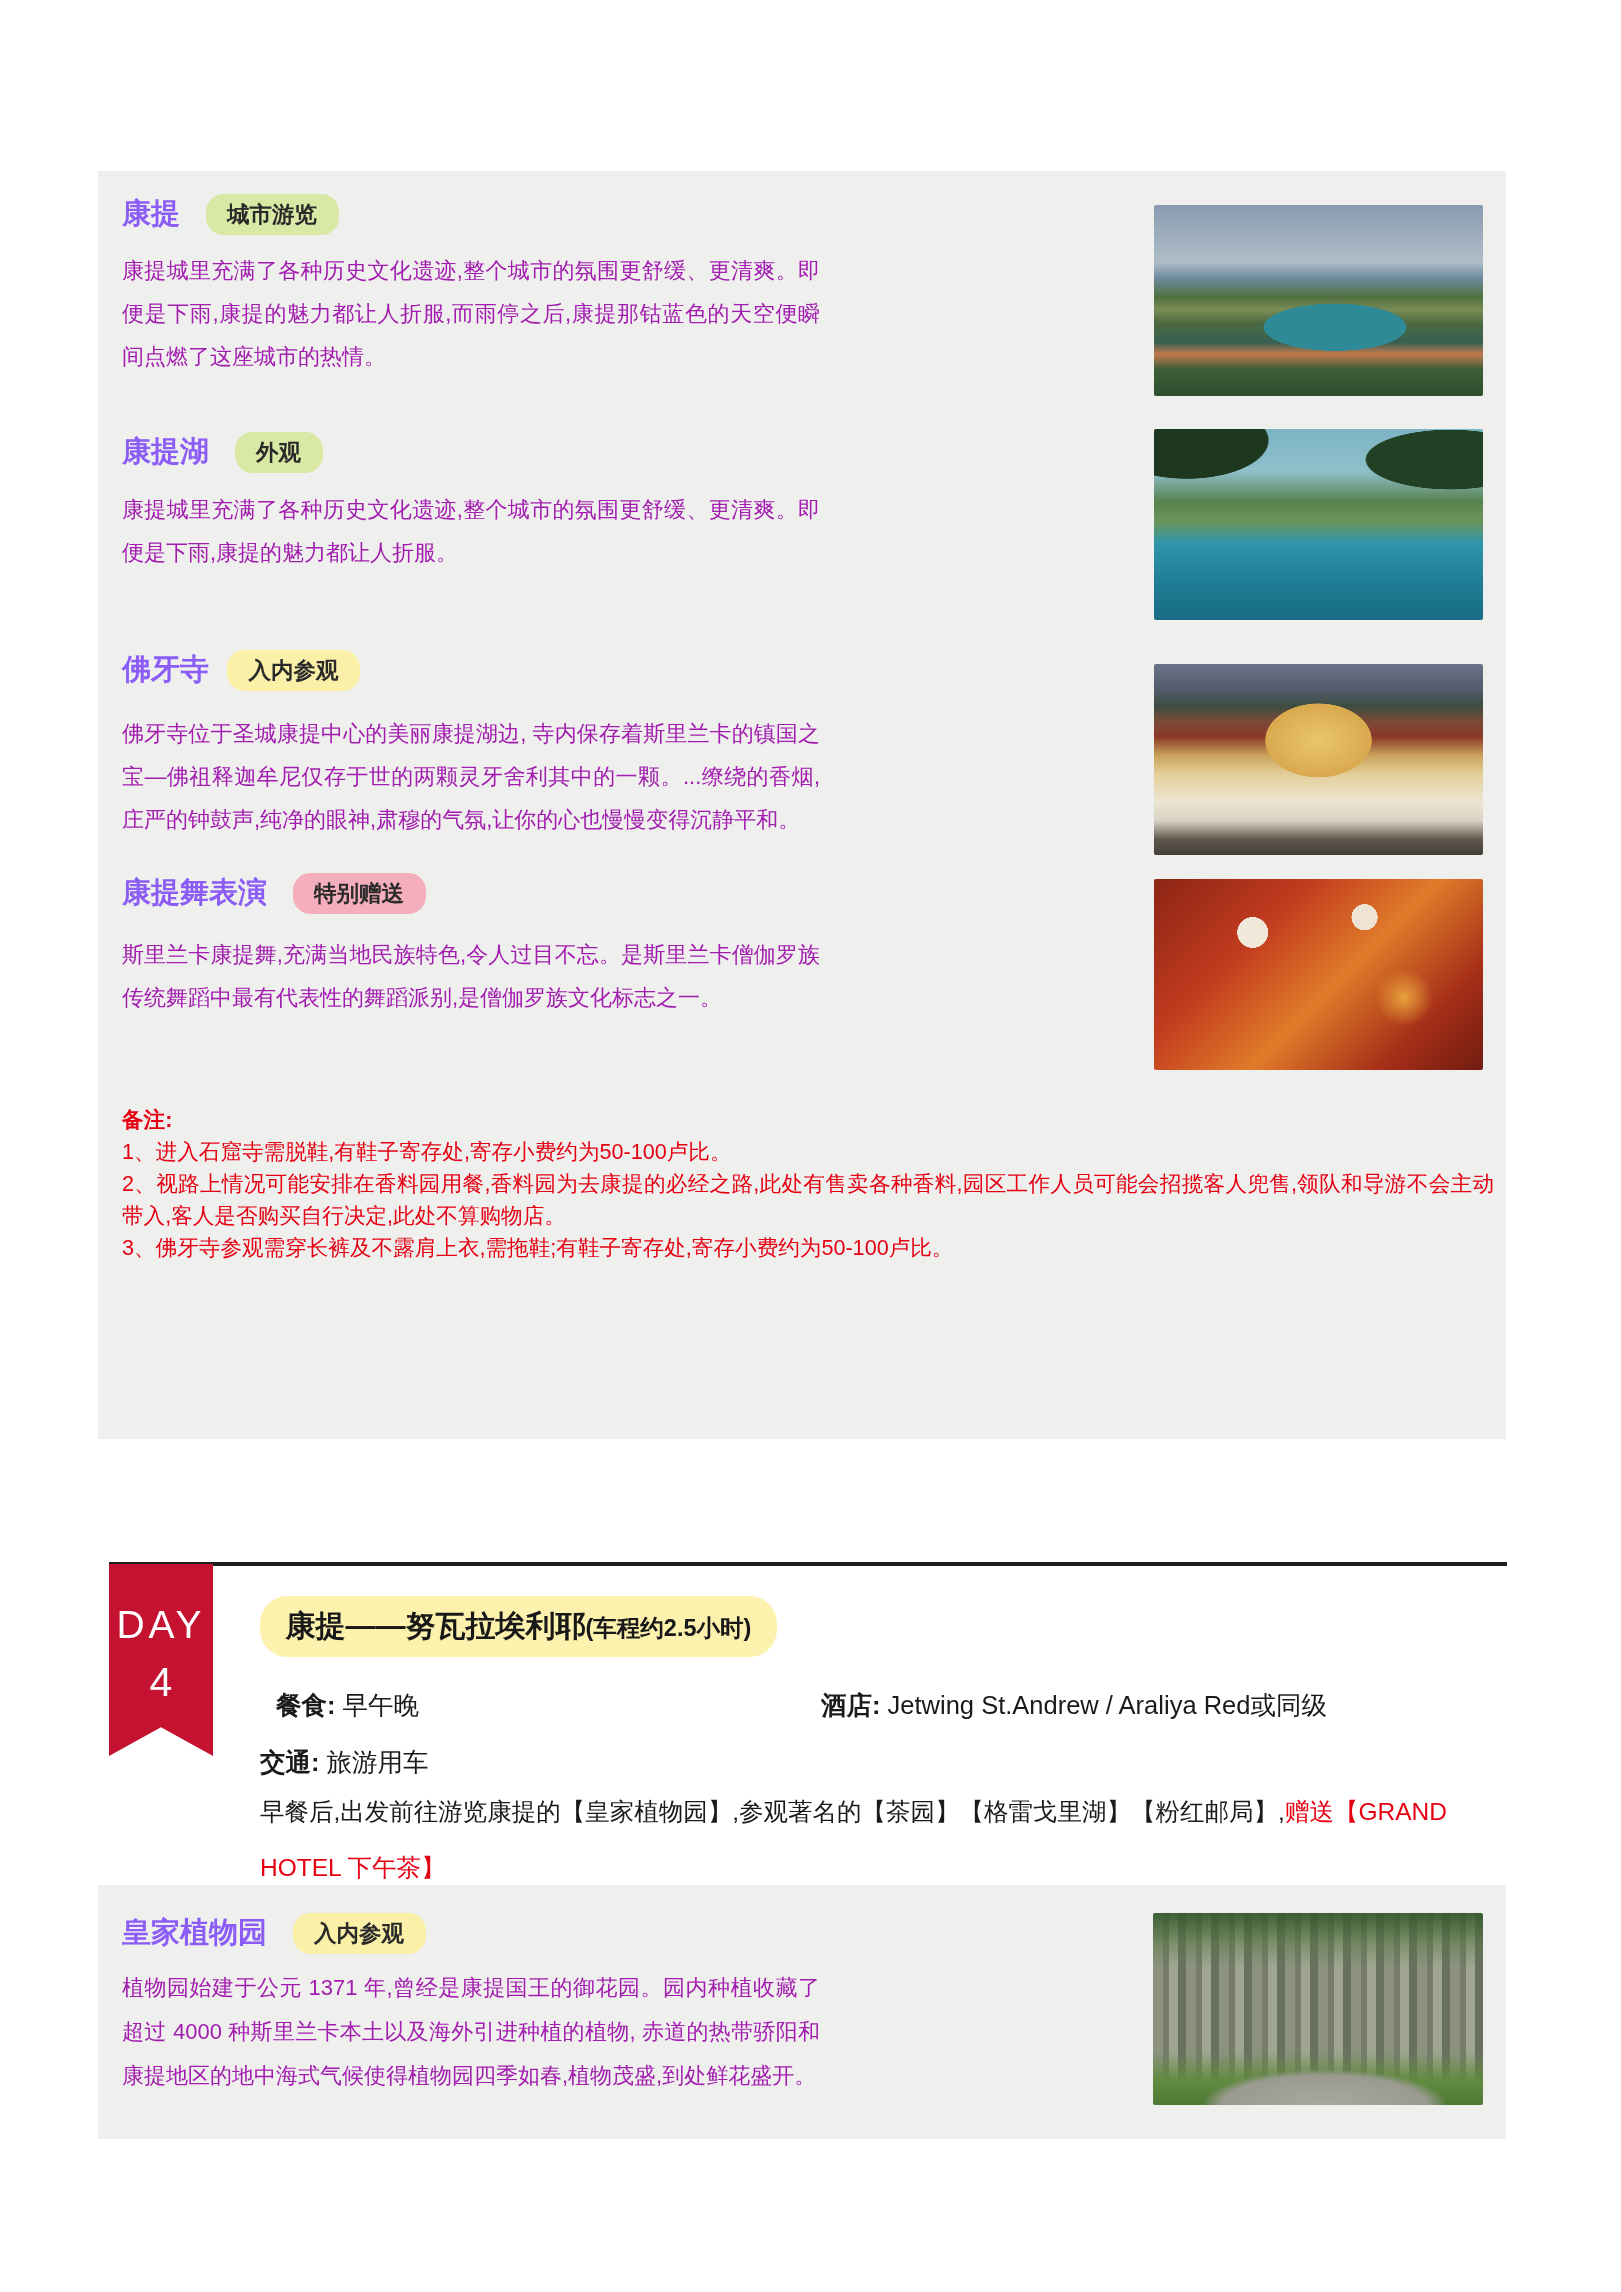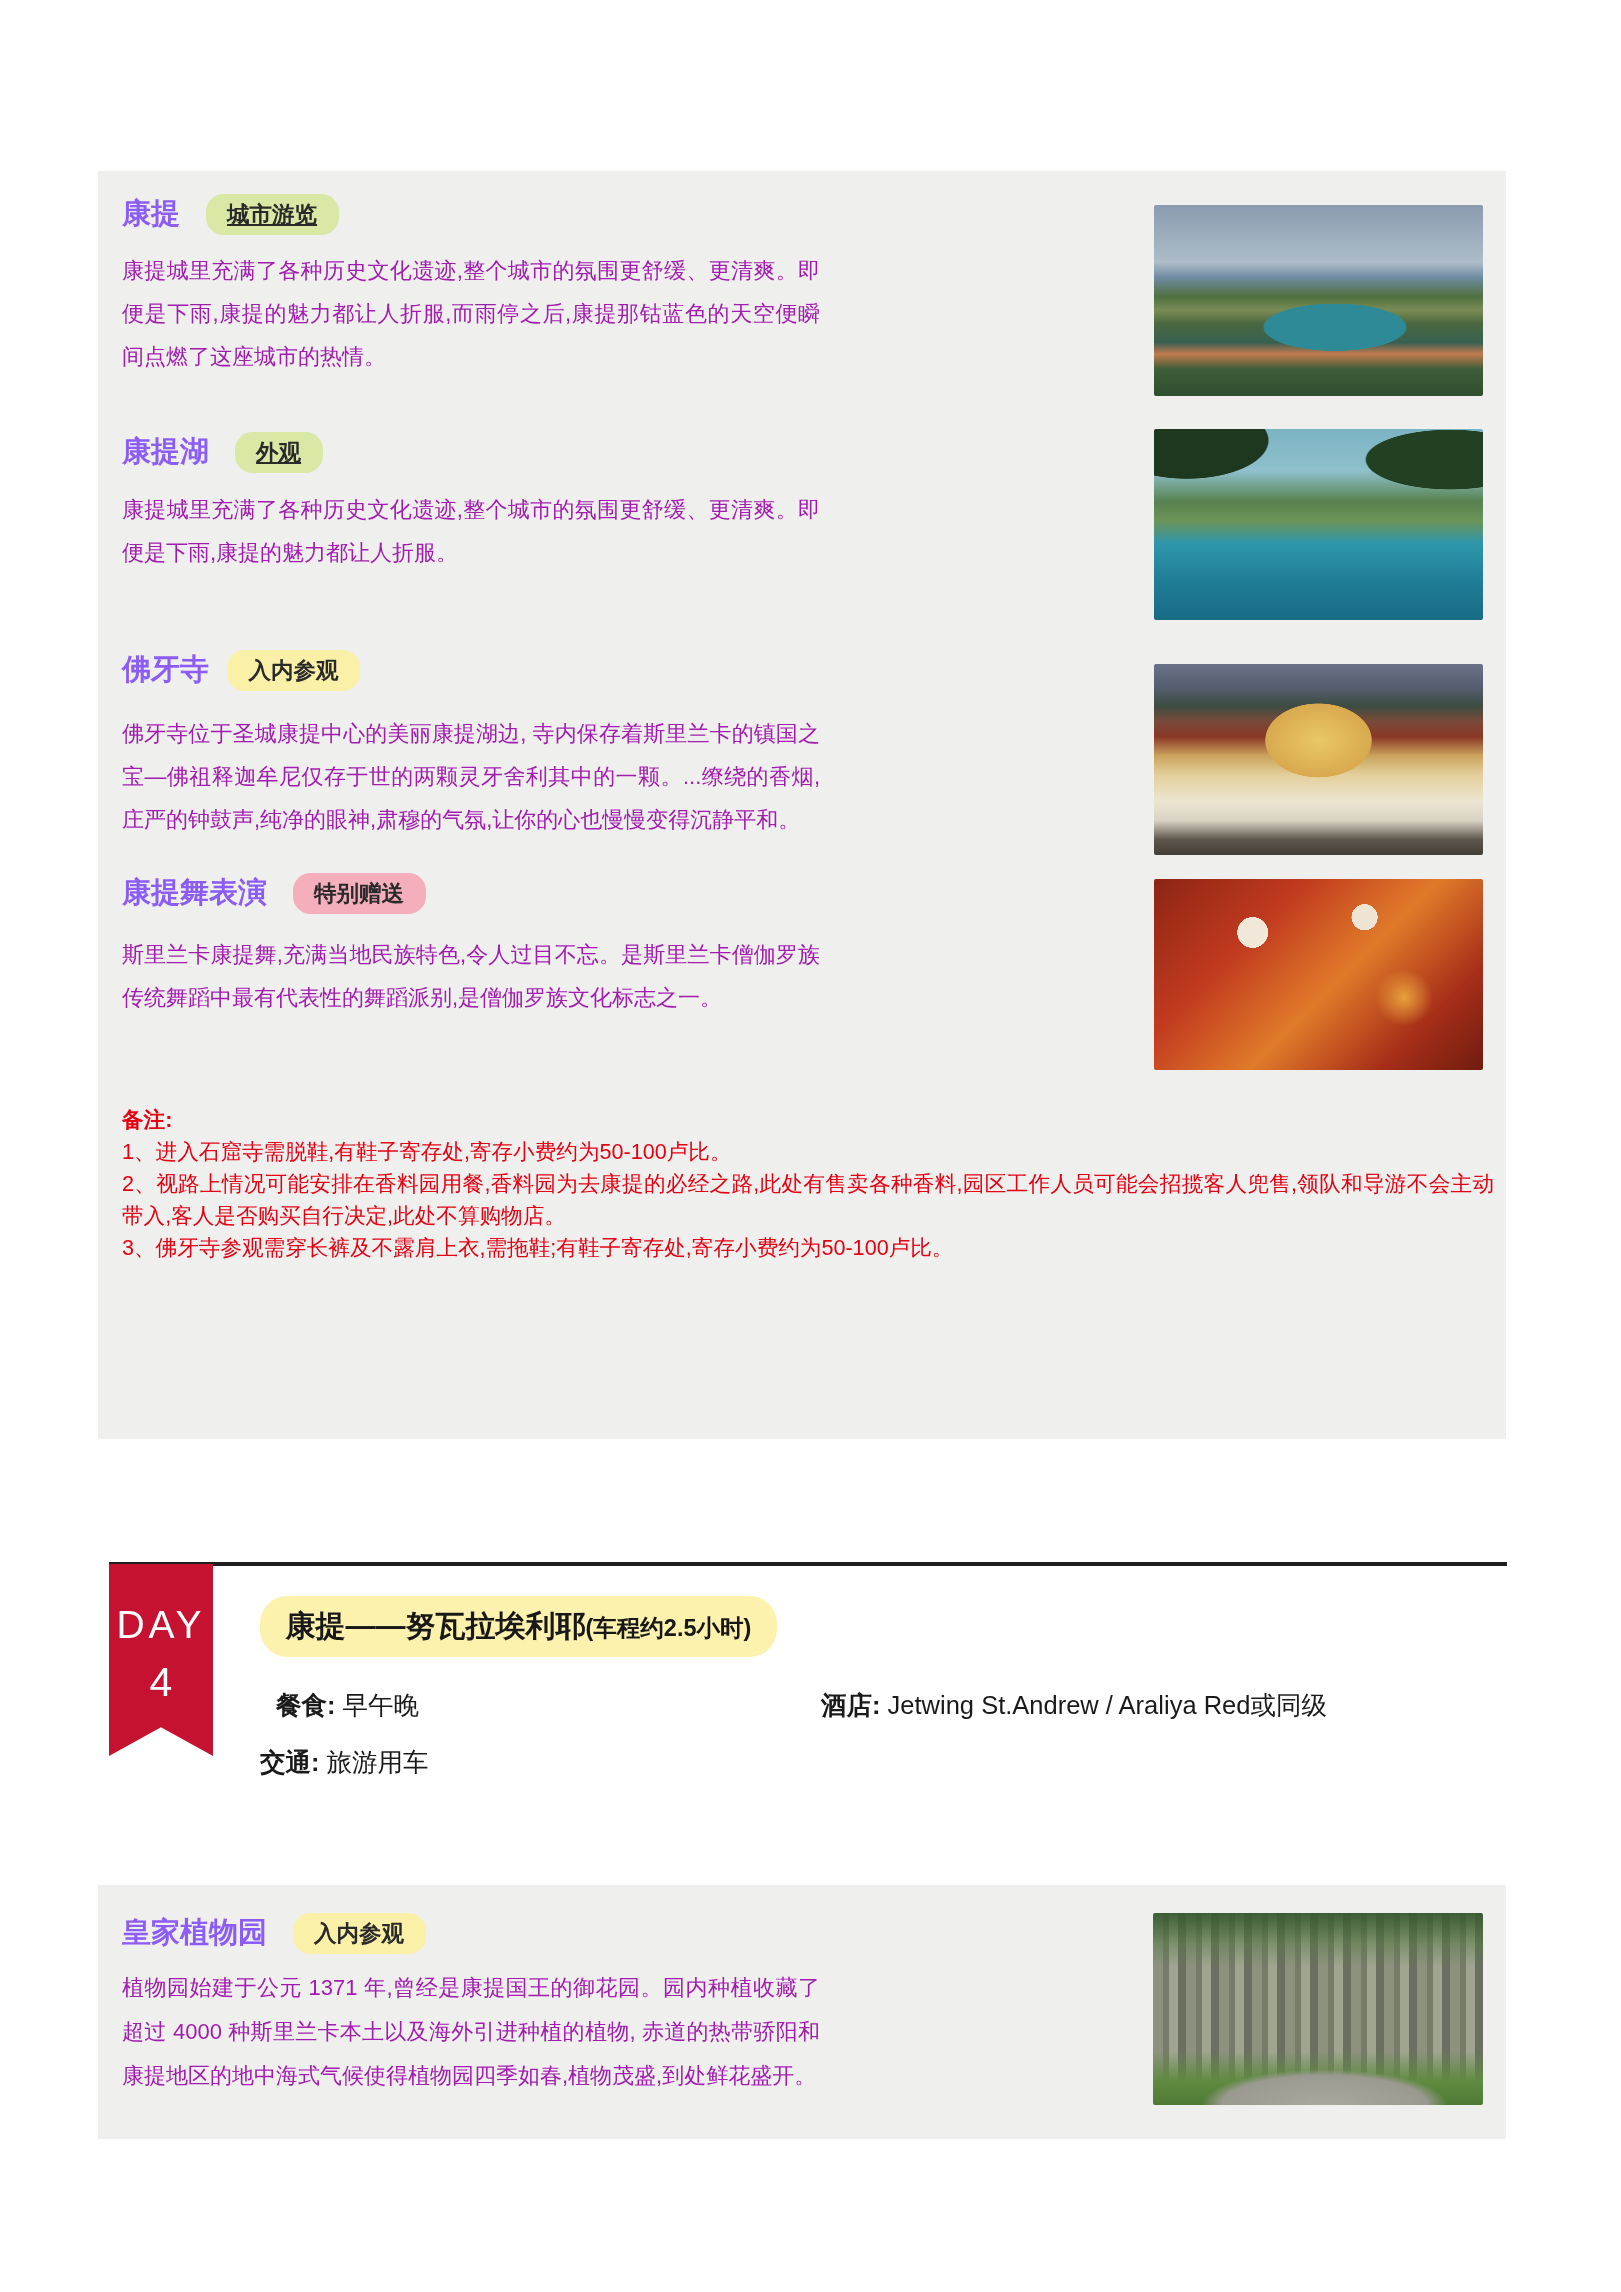--- a/index.html
+++ b/index.html
@@ -10,21 +10,21 @@
   .panel { position:absolute; left:98px; width:1408px; background:#efefee; }
   #panel-top { top:171px; height:1268px; }
   #panel-garden { top:1885px; height:254px; }
 
   .abs { position:absolute; }
 
   .sec-title-row { display:flex; align-items:center; gap:25.5px; }
   .sec-title { font-size:29px; font-weight:bold; color:#8b5cf6; }
   .badge { display:inline-block; font-size:22.5px; font-weight:600; color:#2a2a2a;
            padding:6.9px 21.6px; border-radius:17.6px; line-height:1.2; }
-  .badge-green  { background:#d9e8a5;text-decoration:underline; }
+  .badge-green  { background:#d9e8a5; }
   .badge-yellow { background:#fbf0a8; }
   .badge-pink   { background:#f5aebc; }
 
   .sec-text { font-size:22px; line-height:43px; color:#a21caf; width:698px; text-align:justify; }
 
   .photo { position:absolute; width:329px; height:191px; border-radius:2px; }
   #ph-city { background:
       radial-gradient(ellipse 118px 39px at 55% 64%, #2e8a96 0%, #2e8a96 60%, rgba(0,0,0,0) 61%),
       linear-gradient(180deg,#8a9bb0 0%,#aebdc8 30%,#6f8ba0 38%,#4f7040 48%,#7a8c55 55%,#4a683f 62%,#386052 72%,#c27a4e 78%,#3d5e38 86%,#2f4e2e 100%); }
   #ph-lake { background:
@@ -123,20 +123,23 @@
   <div class="abs" id="meal-row">
     <span class="info-label">餐食:</span><span class="info-value"> 早午晚</span>
   </div>
   <div class="abs" id="hotel-row">
     <span class="info-label">酒店:</span><span class="info-value"> Jetwing St.Andrew / Araliya Red或同级</span>
   </div>
   <div class="abs" id="transport-row">
     <span class="info-label">交通:</span><span class="info-value"> 旅游用车</span>
   </div>
 
+  <div class="abs" id="day-desc">
+    <span>早餐后,出发前往游览康提的【皇家植物园】,参观著名的【茶园】【格雷戈里湖】【粉红邮局】,</span><span class="red">赠送【GRAND HOTEL 下午茶】</span>
+  </div>
 
   <div class="panel" id="panel-garden"></div>
   <div class="abs sec-title-row" style="left:122px; top:1913px;">
     <span class="sec-title">皇家植物园</span>
     <span class="badge badge-yellow">入内参观</span>
   </div>
   <div class="abs sec-text" style="left:122px; top:1966px; line-height:44px;">植物园始建于公元 1371 年,曾经是康提国王的御花园。园内种植收藏了超过 4000 种斯里兰卡本土以及海外引进种植的植物, 赤道的热带骄阳和康提地区的地中海式气候使得植物园四季如春,植物茂盛,到处鲜花盛开。</div>
   <div class="photo abs" id="ph-garden-img" style="left:1153px; top:1913px;"></div>
 
 </div>

